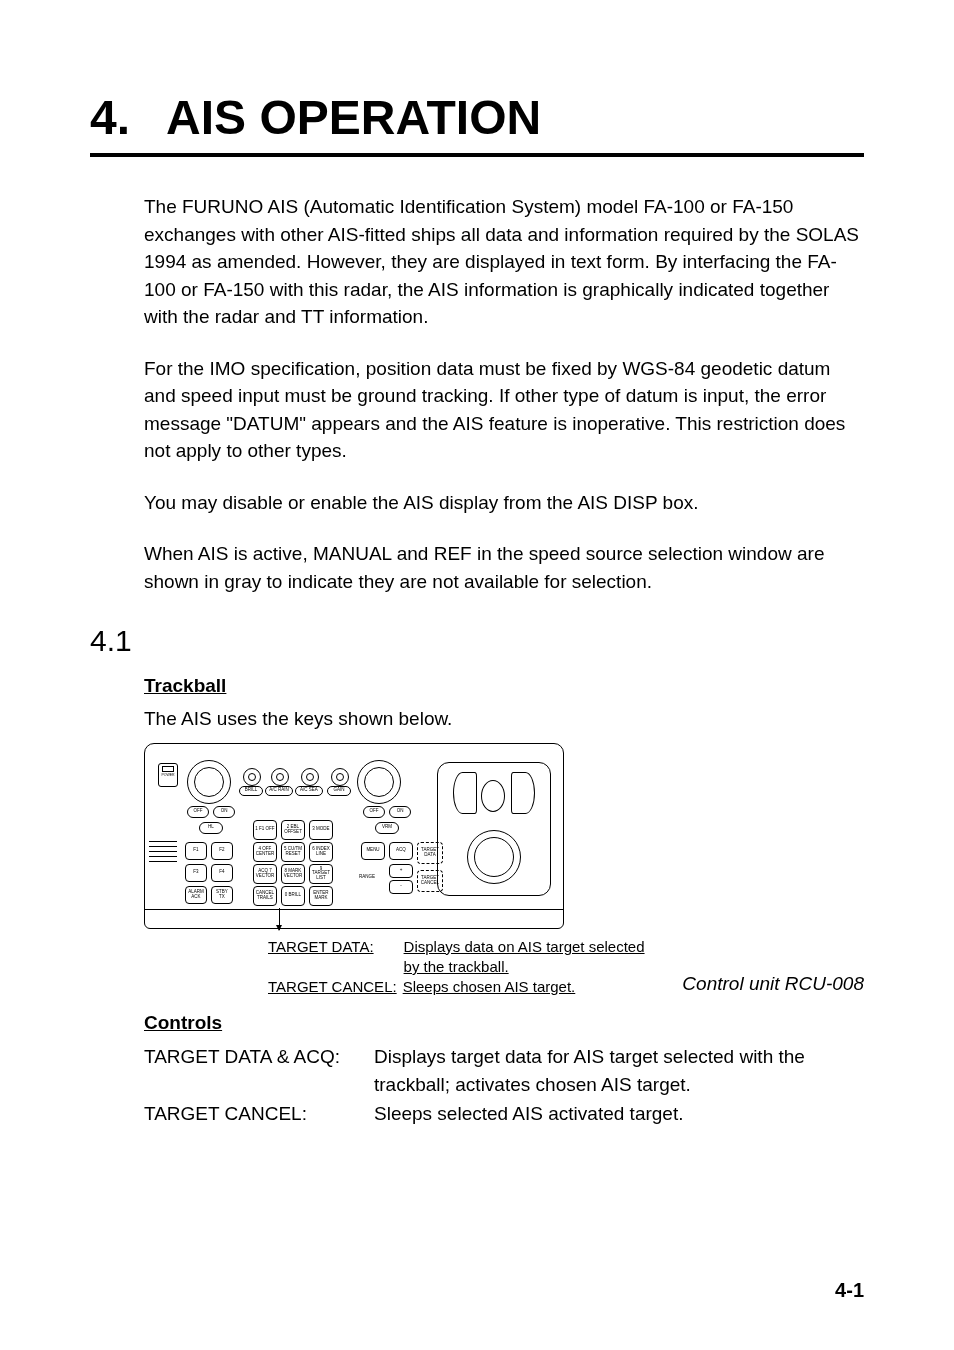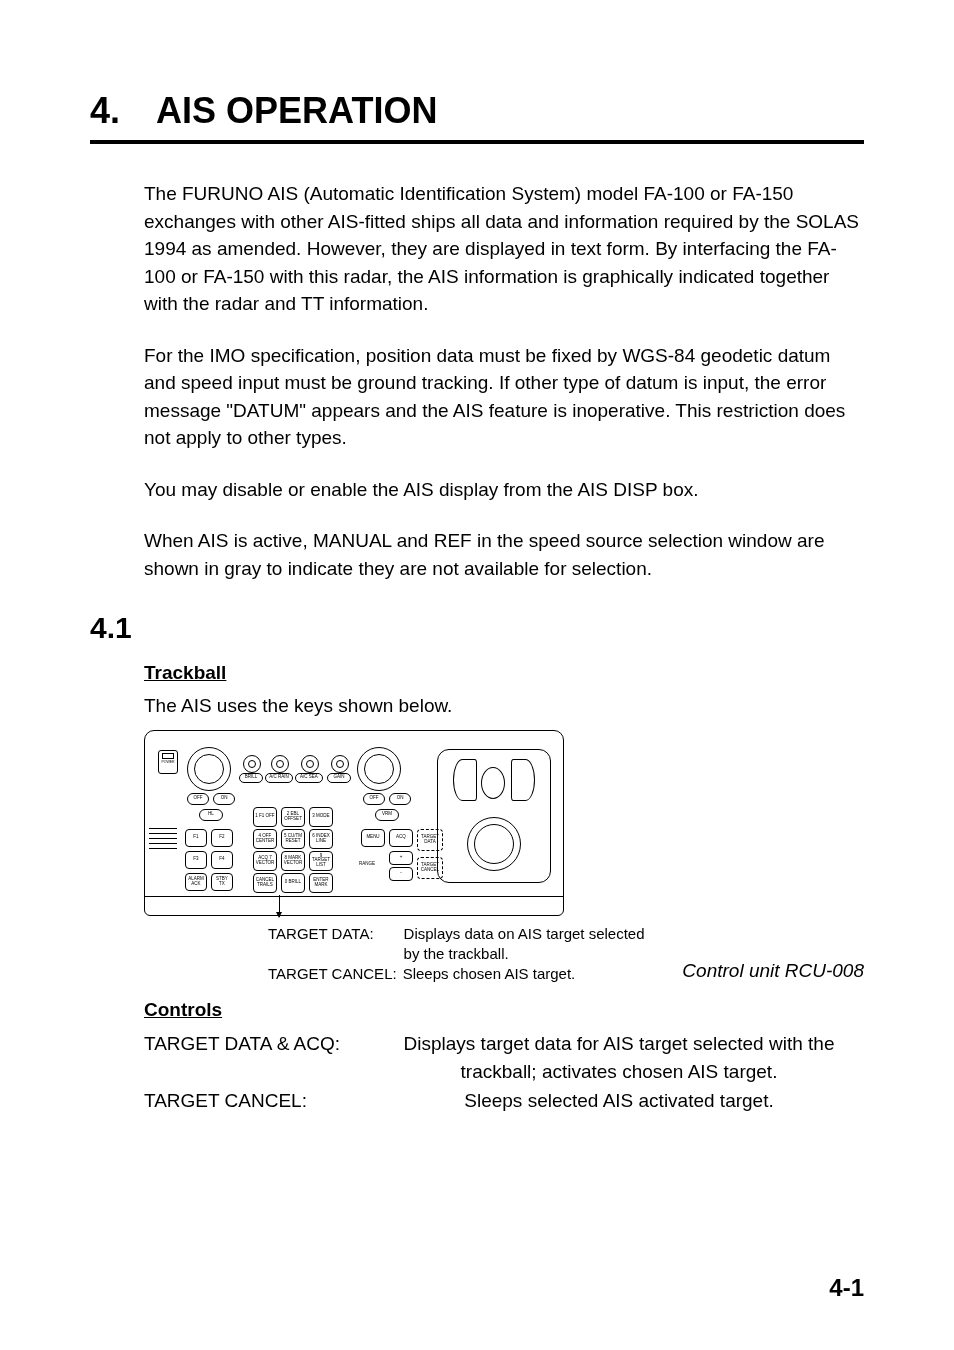--- a/index.html
+++ b/index.html
@@ -10,21 +10,21 @@
     color: #000;
   }
   .page {
     width: 954px;
     height: 1350px;
     box-sizing: border-box;
     padding: 90px 90px 40px 90px;
     position: relative;
   }
   .chapter-title {
-    font-size: 36px;
+    font-size: 48px;
     font-weight: bold;
     margin: 0 0 8px 0;
   }
   .chapter-num {
     display: inline-block;
     margin-right: 36px;
   }
   .rule {
     border: none;
     border-top: 4px solid #000;
@@ -33,21 +33,21 @@
   .body-block {
     margin-left: 54px;
     font-size: 19px;
     line-height: 1.45;
   }
   .para {
     margin: 0 0 24px 0;
   }
   .section-heading {
     font-size: 30px;
-    font-weight: bold;
+    font-weight: normal;
     margin: 28px 0 8px 0;
     display: flex;
     align-items: baseline;
   }
   .section-num {
     display: inline-block;
     width: 110px;
   }
   .sub-underline {
     font-weight: bold;
@@ -65,20 +65,21 @@
     align-items: flex-end;
   }
   .fig-caption-col {
     font-size: 15px;
     line-height: 1.35;
     margin-left: 20px;
     padding-top: 8px;
   }
   .fig-caption-row {
     display: flex;
+    text-decoration: underline;
   }
   .fig-caption-label {
     white-space: nowrap;
   }
   .fig-caption-text {
     margin-left: 6px;
   }
   .fig-title {
     font-style: italic;
     font-size: 19px;
@@ -93,28 +94,27 @@
   .def-row {
     display: flex;
     margin-bottom: 2px;
   }
   .def-term {
     width: 230px;
     flex: 0 0 230px;
   }
   .def-desc {
     flex: 1 1 auto;
-    text-align: center;
   }
   .page-num {
     position: absolute;
     bottom: 48px;
     right: 90px;
     font-weight: bold;
-    font-size: 24px;
+    font-size: 20px;
   }
   
   .kb {
     width: 420px;
     height: 186px;
     border: 1px solid #000;
     border-radius: 10px 10px 6px 6px;
     position: relative;
     overflow: visible;
     box-sizing: border-box;

